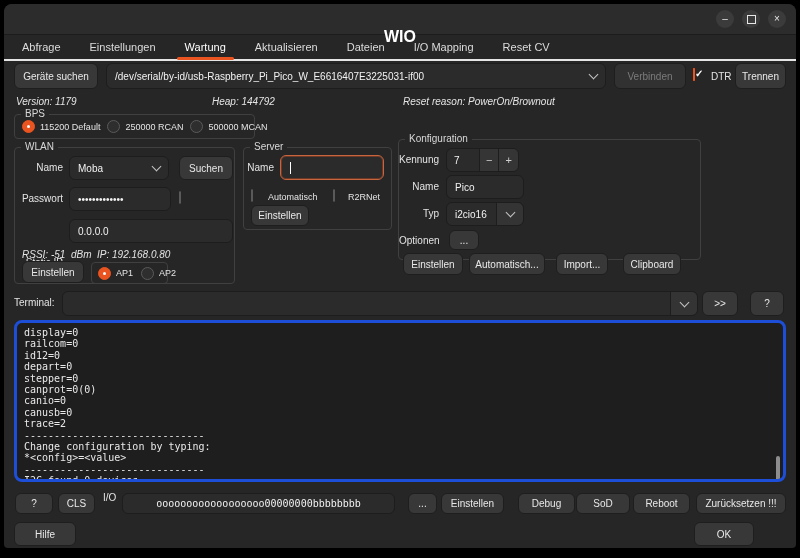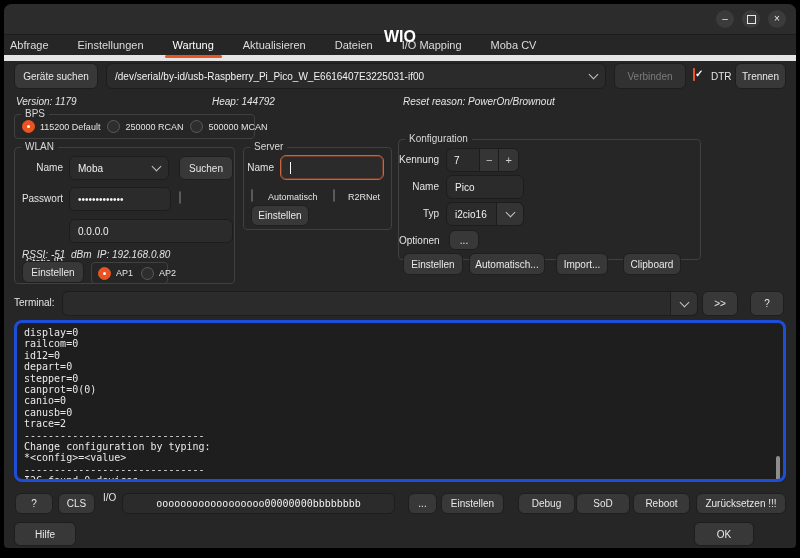--- a/index.html
+++ b/index.html
@@ -9,22 +9,22 @@
     border-radius:8px 8px 4px 4px;color:#e6e6e6;font-size:10px;}
   .abs{position:absolute;box-sizing:border-box;}
   
   .titlebar{position:absolute;left:0;top:0;width:792px;height:30px;background:#2c2c2c;
     border-radius:8px 8px 0 0;border-bottom:1px solid #1c1c1c;}
   .title{position:absolute;left:0;right:0;top:24px;text-align:center;font-size:16px;font-weight:bold;color:#fff;}
   .wbtn{position:absolute;top:6px;width:18px;height:18px;border-radius:50%;background:#3b3b3b;
     color:#e6e6e6;display:flex;align-items:center;justify-content:center;font-size:10px;line-height:1;}
   .maxicon{display:inline-block;width:7px;height:7px;border:1px solid #e6e6e6;}
   
-  .tabbar{position:absolute;left:0;top:30px;width:792px;height:27px;border-bottom:6px solid #e5e5e5;
-    display:flex;align-items:center;gap:29px;padding-left:6px;box-sizing:border-box;}
+  .tabbar{position:absolute;left:0;top:30px;width:792px;height:27px;border-bottom:2px solid #e5e5e5;
+    display:flex;align-items:center;gap:29px;padding-left:18px;box-sizing:border-box;}
   .tab{position:relative;font-size:11px;color:#dcdcdc;height:27px;display:flex;align-items:center;cursor:default;}
   .tab.active{color:#fff;}
   .tab.active::after{content:"";position:absolute;left:-8px;right:-8px;bottom:0;height:3px;
     background:#e95420;border-radius:2px;}
   
   .btn{background:#383838;border:1px solid #1e1e1e;border-radius:6px;color:#e8e8e8;
     display:flex;align-items:center;justify-content:center;font-size:10px;box-sizing:border-box;}
   .btn.disabled{color:#7b7b7b;background:#313131;}
   .entry{background:#2b2b2b;border:1px solid #1d1d1d;border-radius:6px;color:#f2f2f2;
     display:flex;align-items:center;padding:0 8px;font-size:10px;box-sizing:border-box;white-space:nowrap;overflow:hidden;}
@@ -94,21 +94,21 @@
       <div class="tab">
           <span>Aktualisieren</span>
         </div>
       <div class="tab">
           <span>Dateien</span>
         </div>
       <div class="tab">
           <span>I/O Mapping</span>
         </div>
       <div class="tab">
-          <span>Moba CV</span>
+          <span>Reset CV</span>
         </div>
     </div>
 
     
     <div class="btn abs" style="left:10px;top:59px;width:84px;height:26px;">
       <span>Geräte suchen</span>
     </div>
     <div class="entry combo abs" style="left:102px;top:59px;width:500px;height:26px;">
       <span>/dev/serial/by-id/usb-Raspberry_Pi_Pico_W_E6616407E3225031-if00</span>
       <span class="chev"></span>

